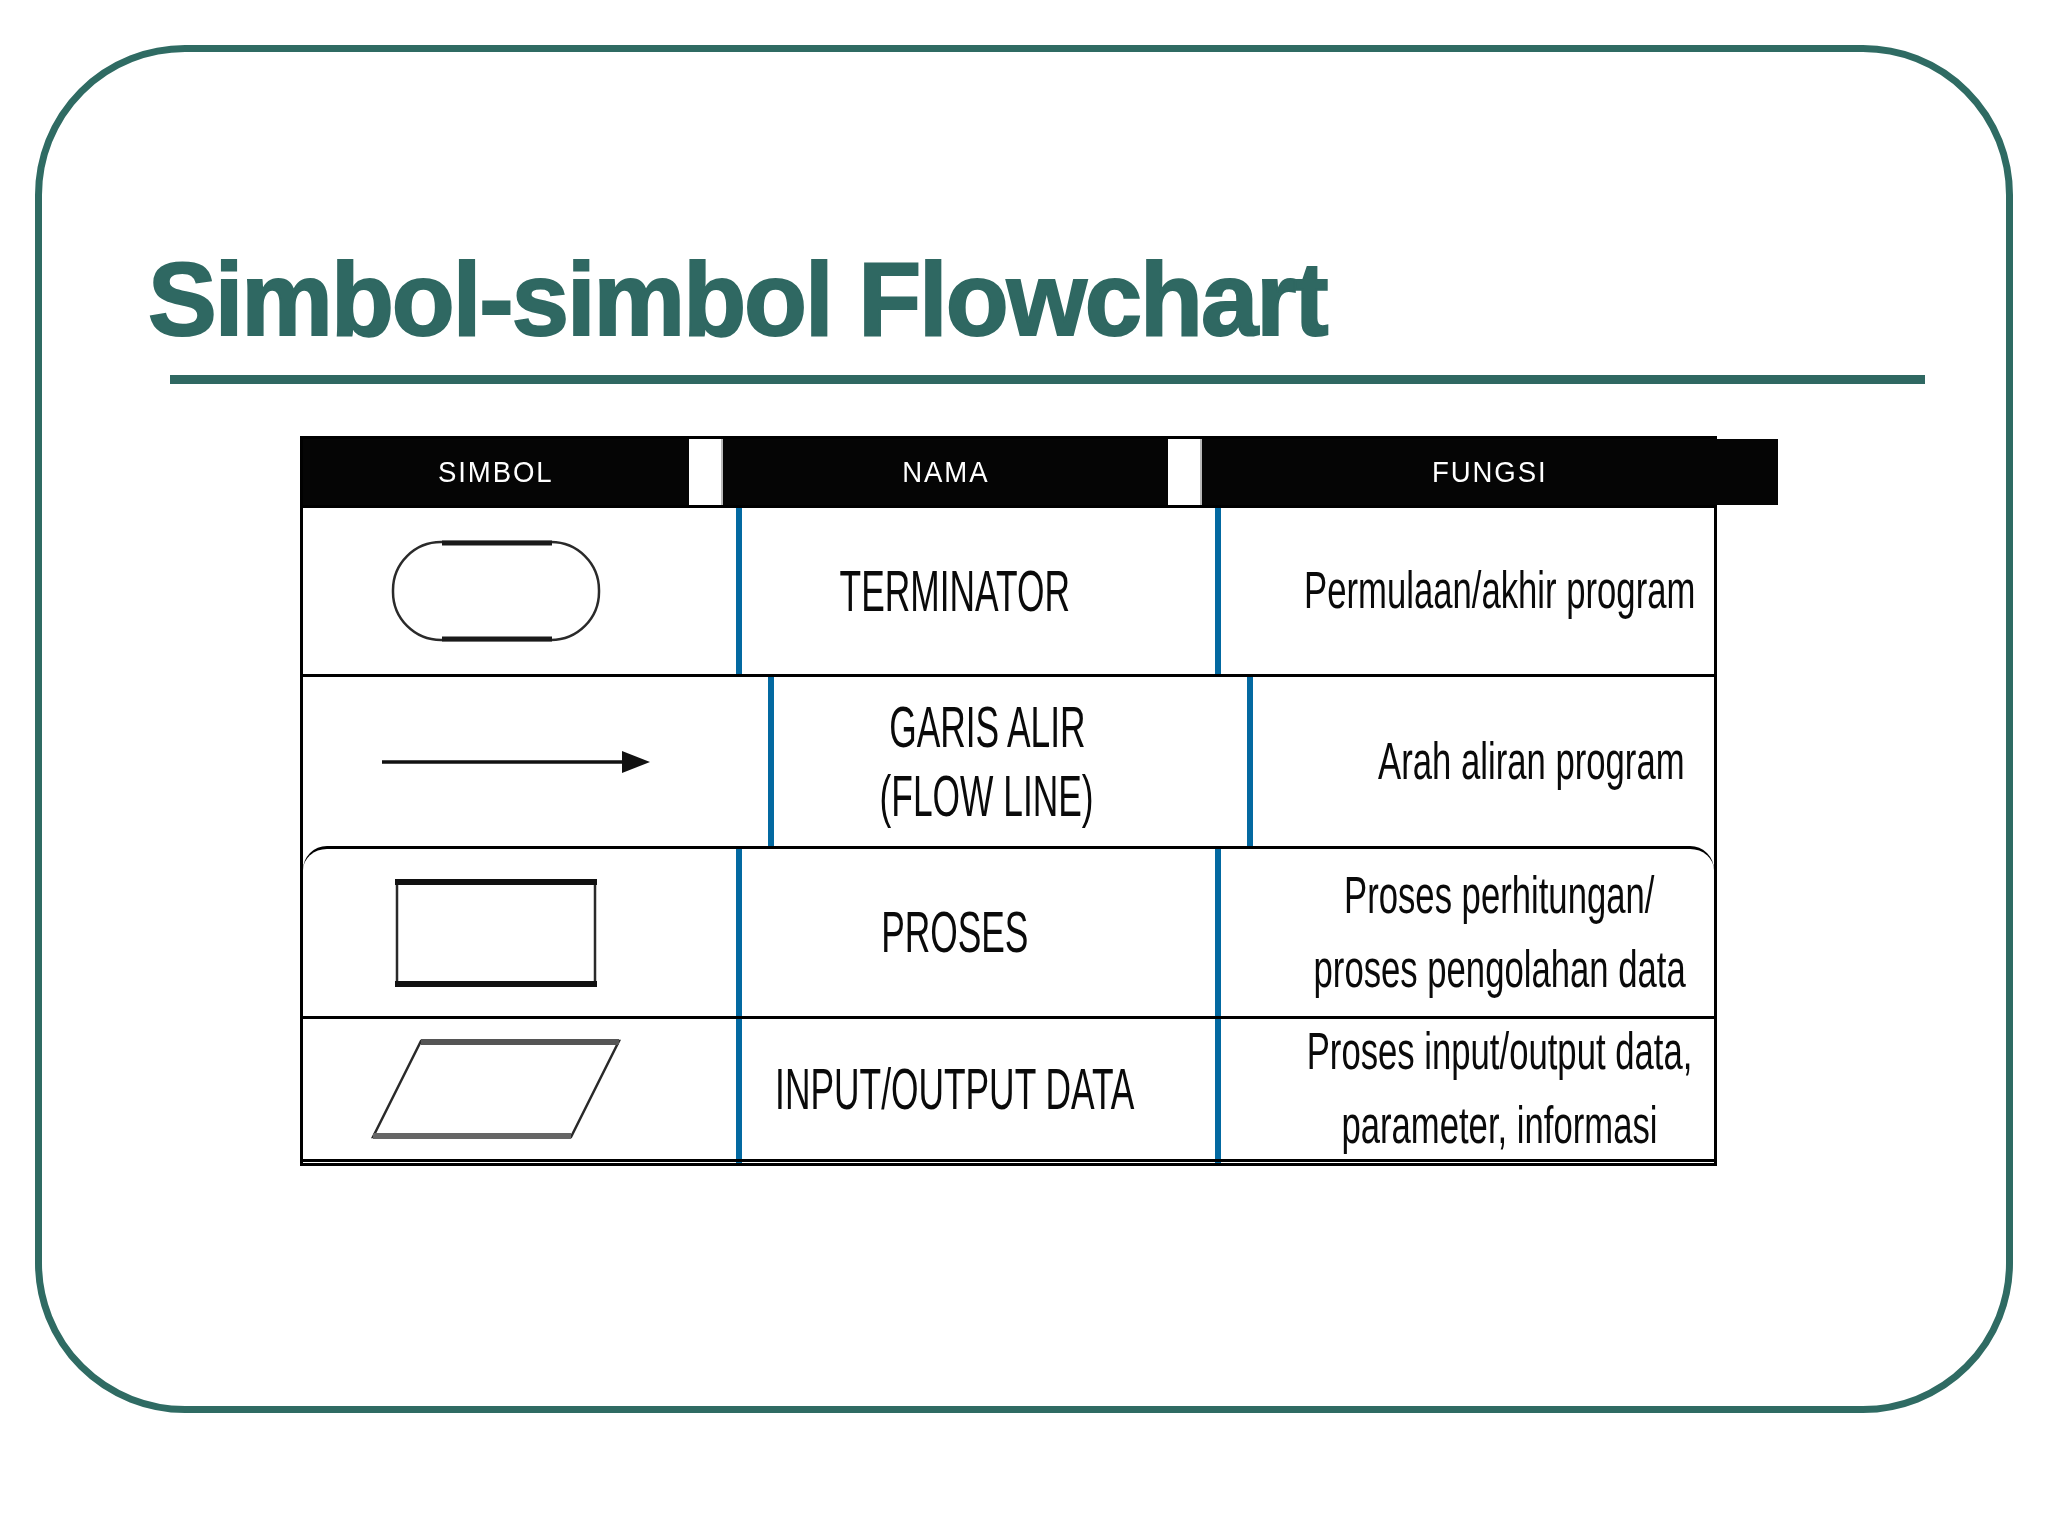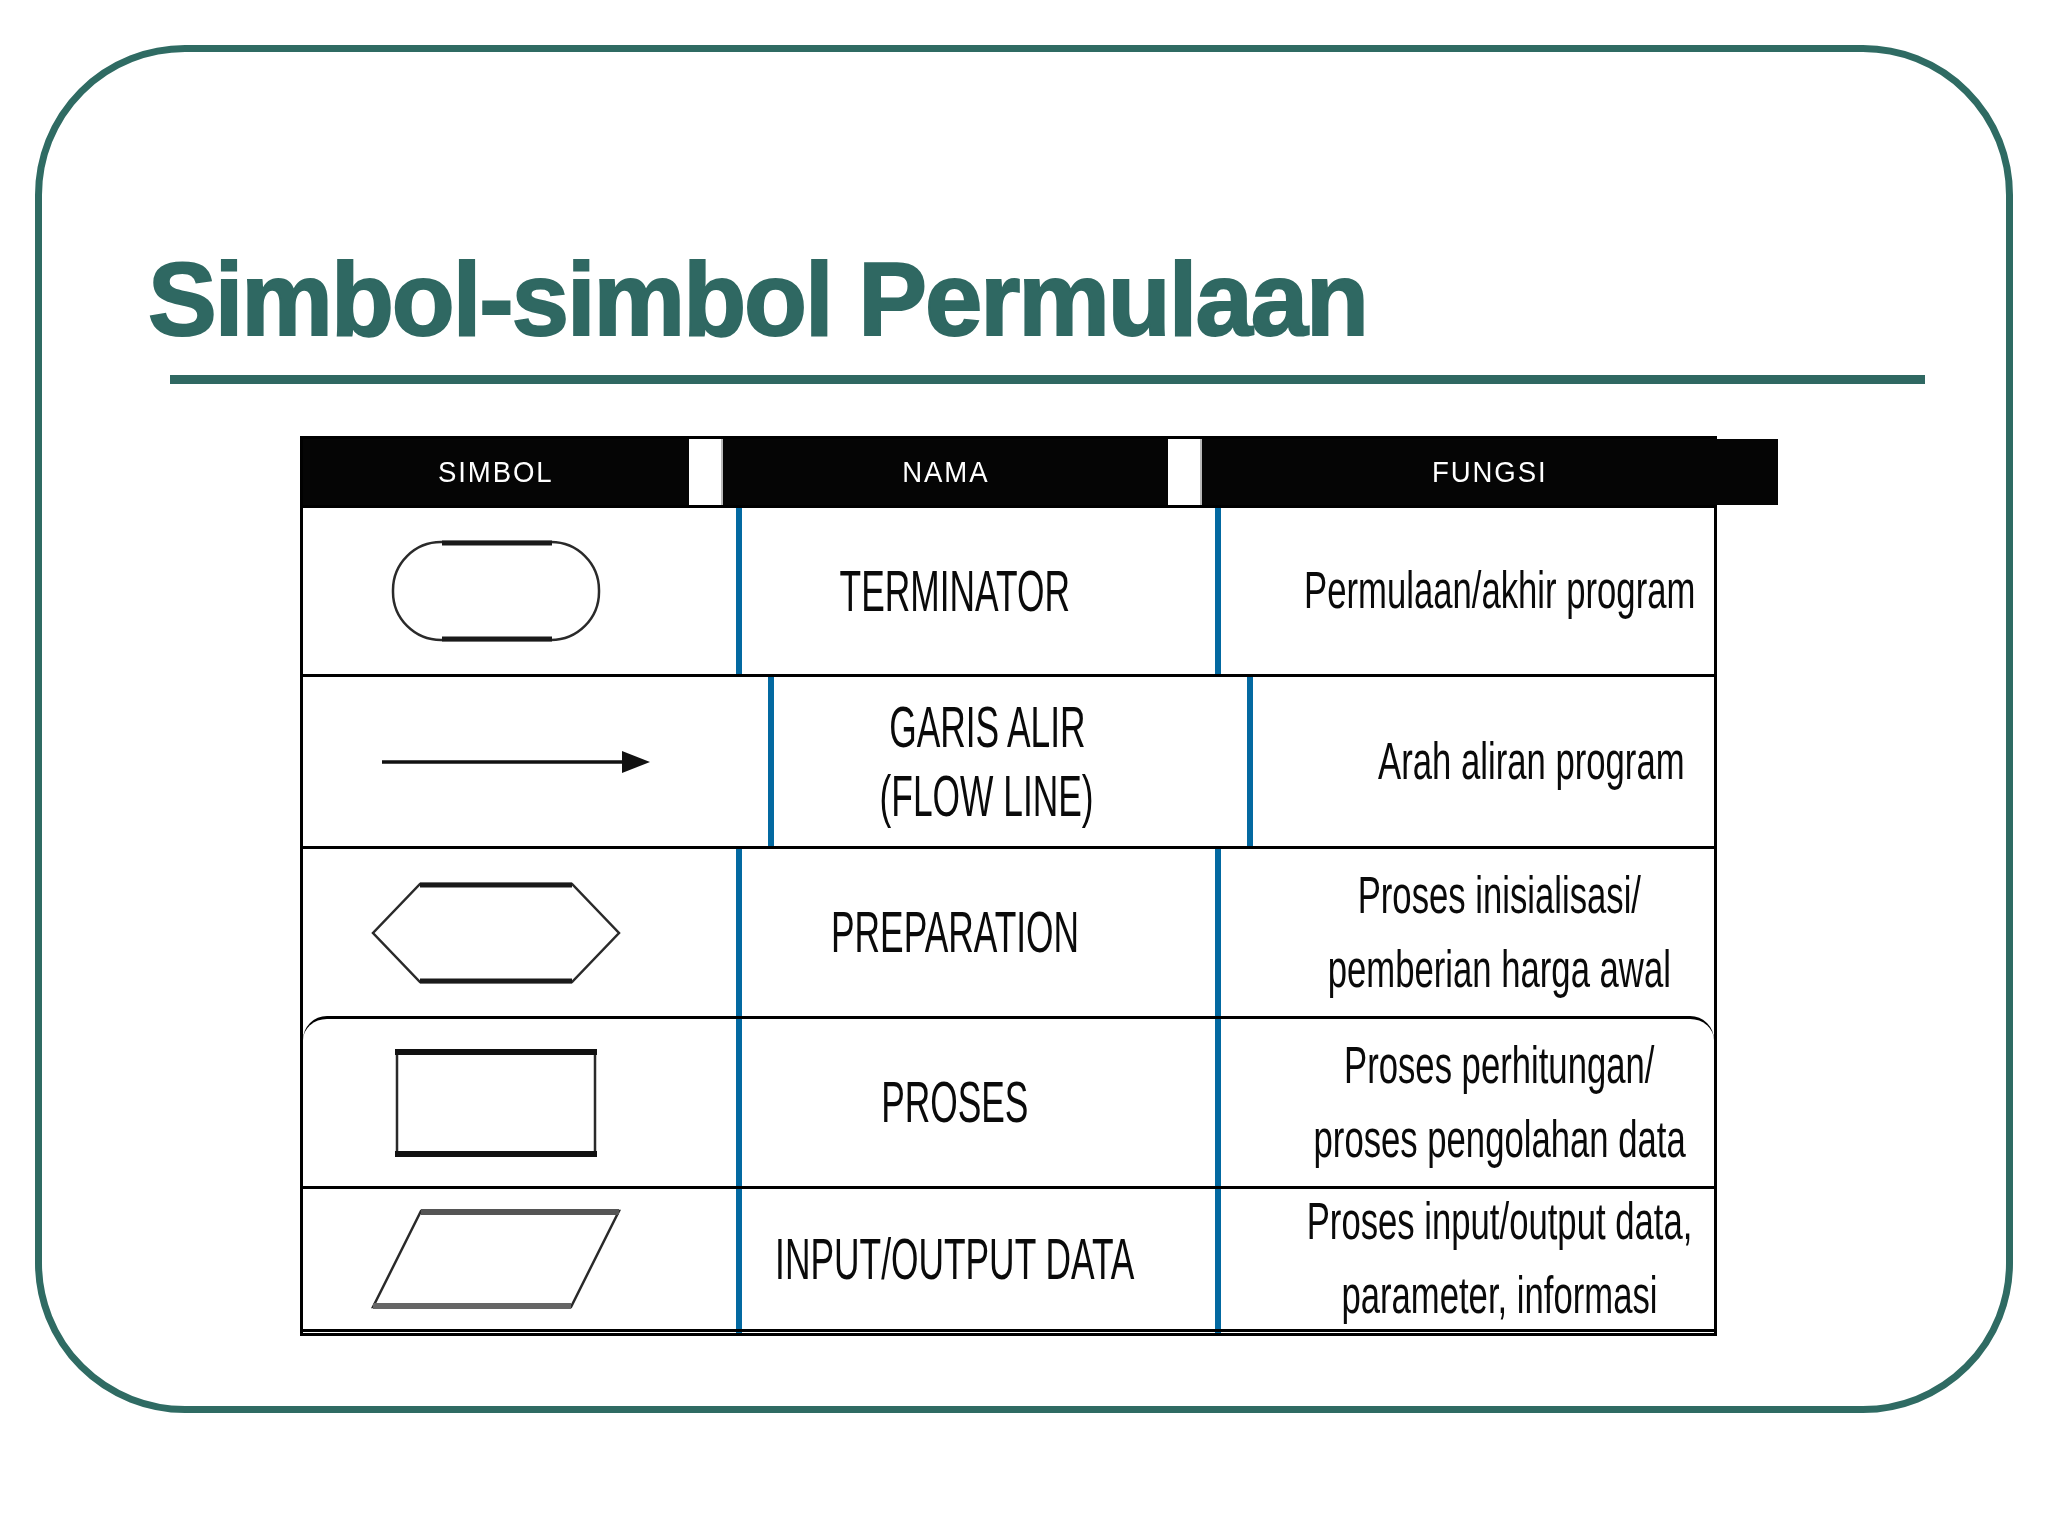--- a/index.html
+++ b/index.html
@@ -95,21 +95,21 @@
   }
 
   svg { display: block; }
   .arrow-svg { transform: translateX(-14px); }
 </style>
 </head>
 <body>
 
 <div class="slide-border"></div>
 
-<div class="title">Simbol-simbol Permulaan</div>
+<div class="title">Simbol-simbol Flowchart</div>
 <div class="title-underline"></div>
 
 <div class="symbol-table">
 
   <div class="tr tr-header">
     <div class="th">
       <span>SIMBOL</span>
     </div>
     <div class="th">
       <span>NAMA</span>
@@ -144,36 +144,20 @@
     </div>
     <div class="td">
       <div class="nama-line">GARIS ALIR</div>
       <div class="nama-line">(FLOW LINE)</div>
     </div>
     <div class="td">
       <div class="fungsi-line">Arah aliran program</div>
     </div>
   </div>
 
-  <div class="tr tr-3">
-    <div class="td">
-      <svg width="252" height="106" viewBox="0 0 252 106">
-        <polygon points="50,4 202,4 249,53 202,102 50,102 3,53" fill="none" stroke="#2a2a2a" stroke-width="2.5"></polygon>
-        <line x1="50" y1="5" x2="202" y2="5" stroke="#1a1a1a" stroke-width="5"></line>
-        <line x1="50" y1="101" x2="202" y2="101" stroke="#1a1a1a" stroke-width="5"></line>
-      </svg>
-    </div>
-    <div class="td">
-      <div class="nama-line">PREPARATION</div>
-    </div>
-    <div class="td">
-      <div class="fungsi-line">Proses inisialisasi/</div>
-      <div class="fungsi-line">pemberian harga awal</div>
-    </div>
-  </div>
 
   <div class="tr tr-4">
     <div class="td">
       <svg width="206" height="112" viewBox="0 0 206 112">
         <rect x="4" y="5" width="198" height="102" fill="none" stroke="#2a2a2a" stroke-width="2.5"></rect>
         <line x1="2" y1="5" x2="204" y2="5" stroke="#111111" stroke-width="6"></line>
         <line x1="2" y1="107" x2="204" y2="107" stroke="#111111" stroke-width="6"></line>
       </svg>
     </div>
     <div class="td">

